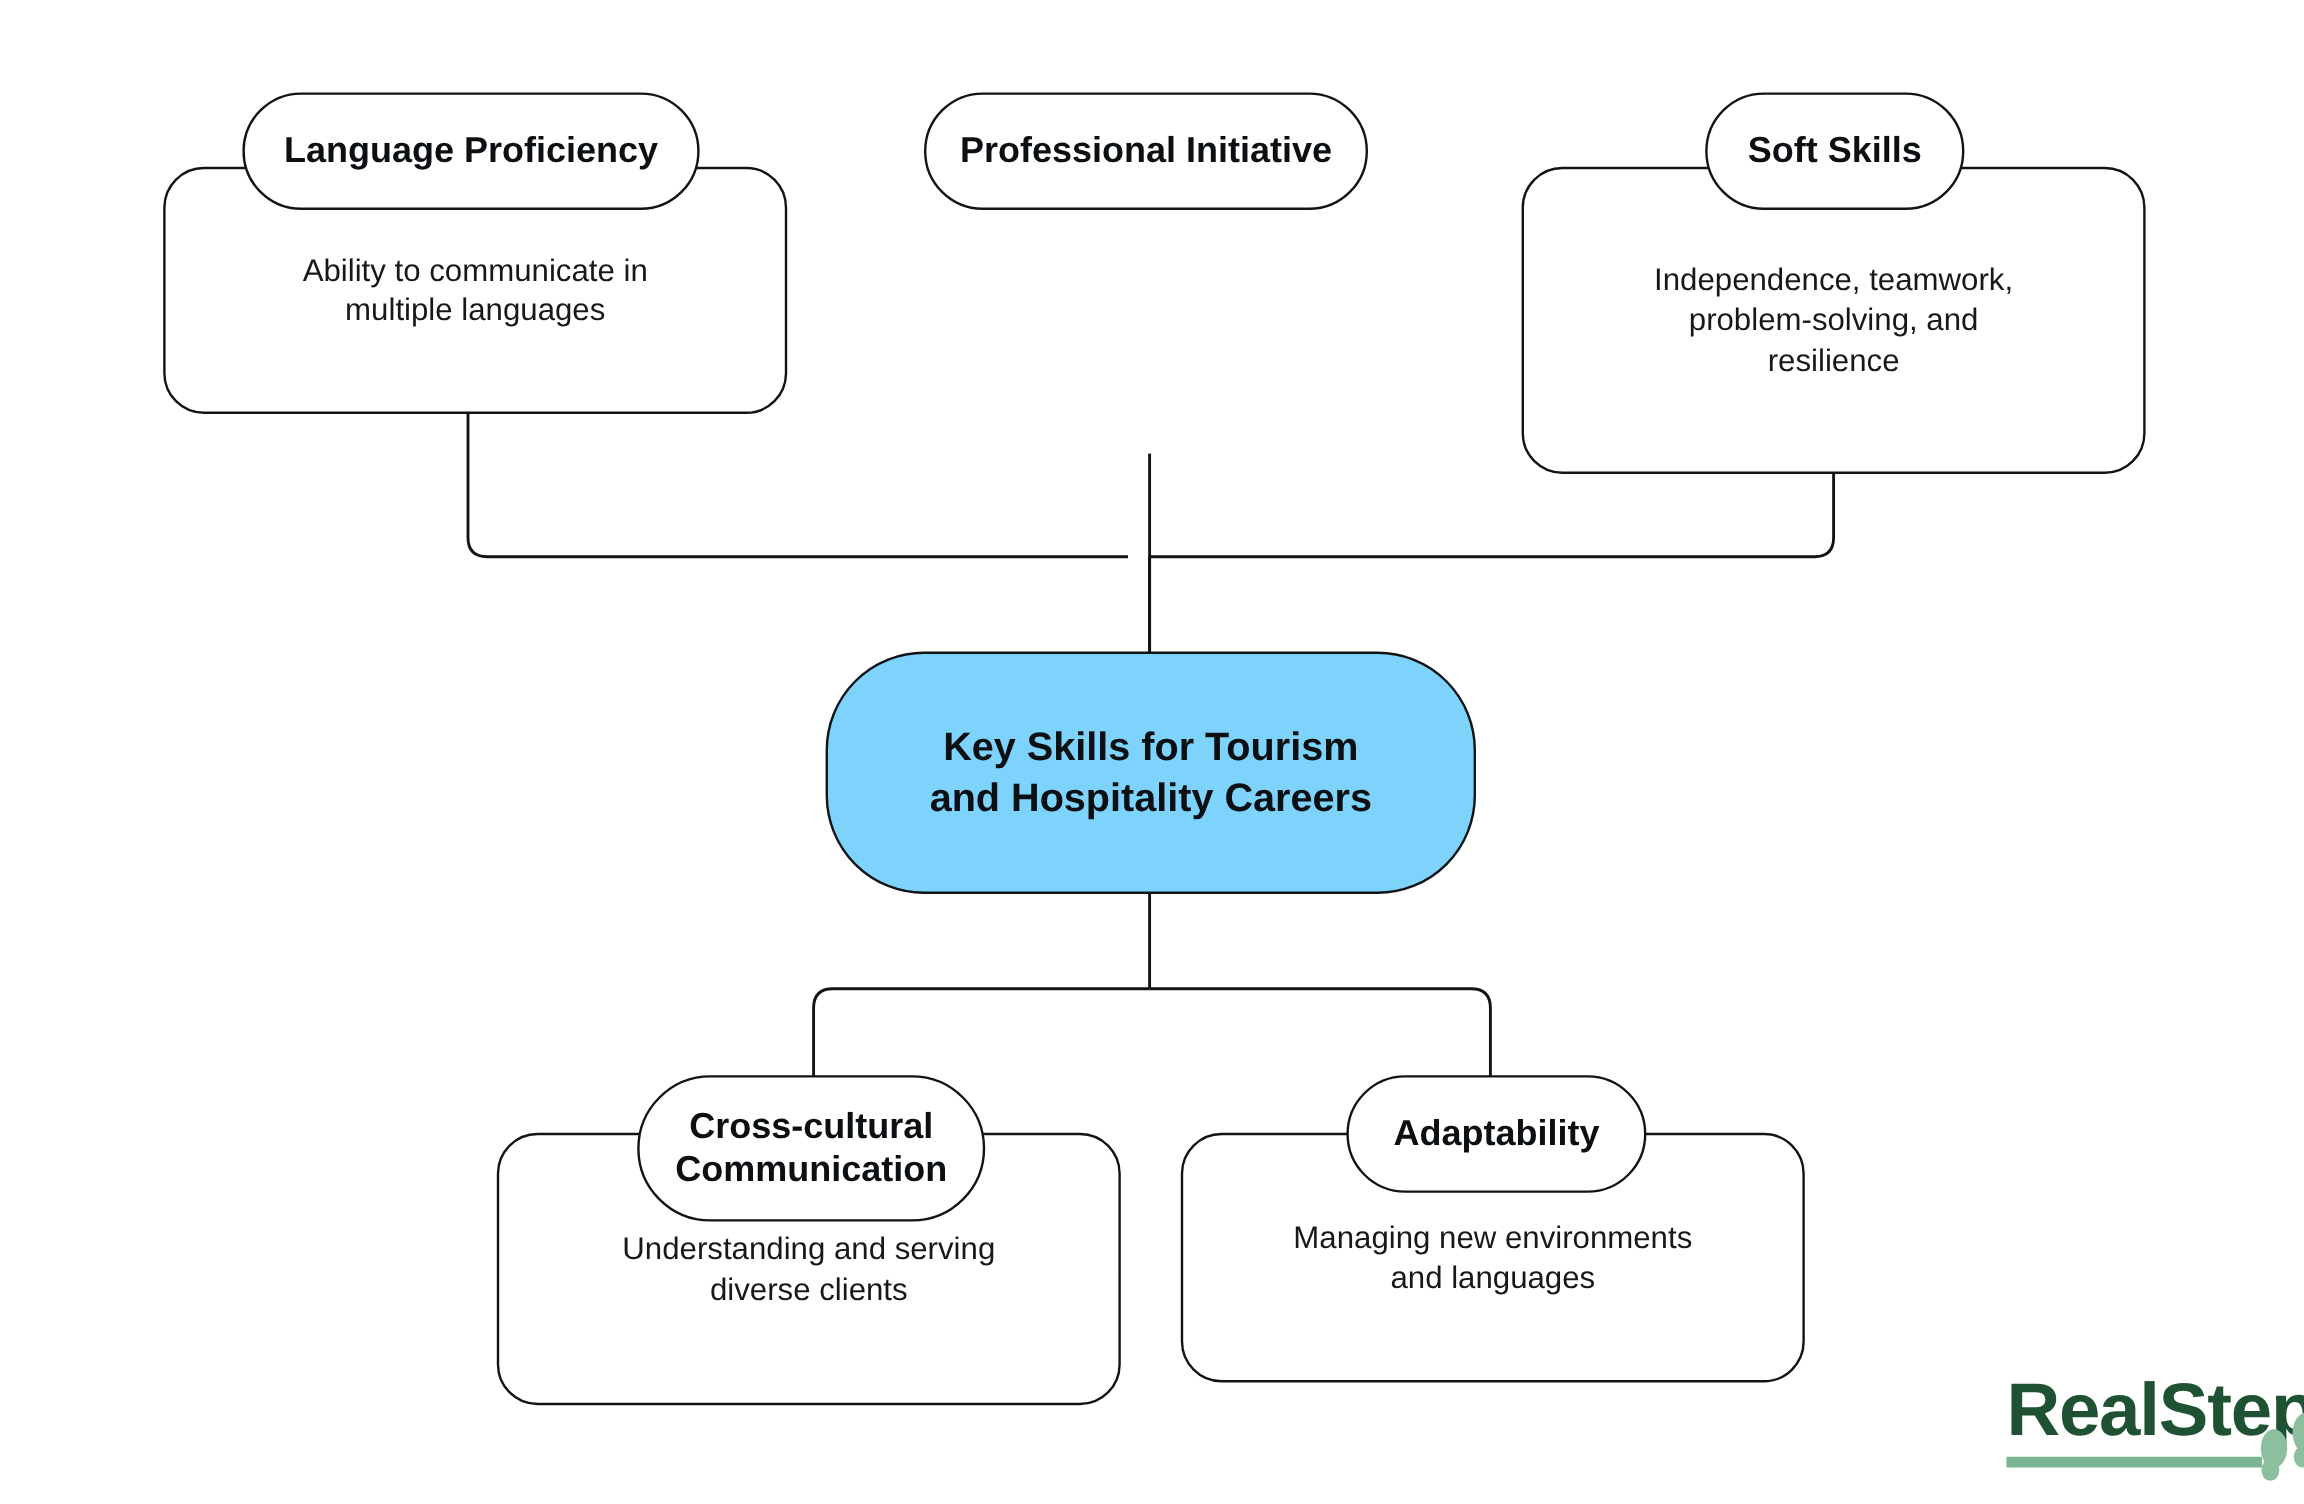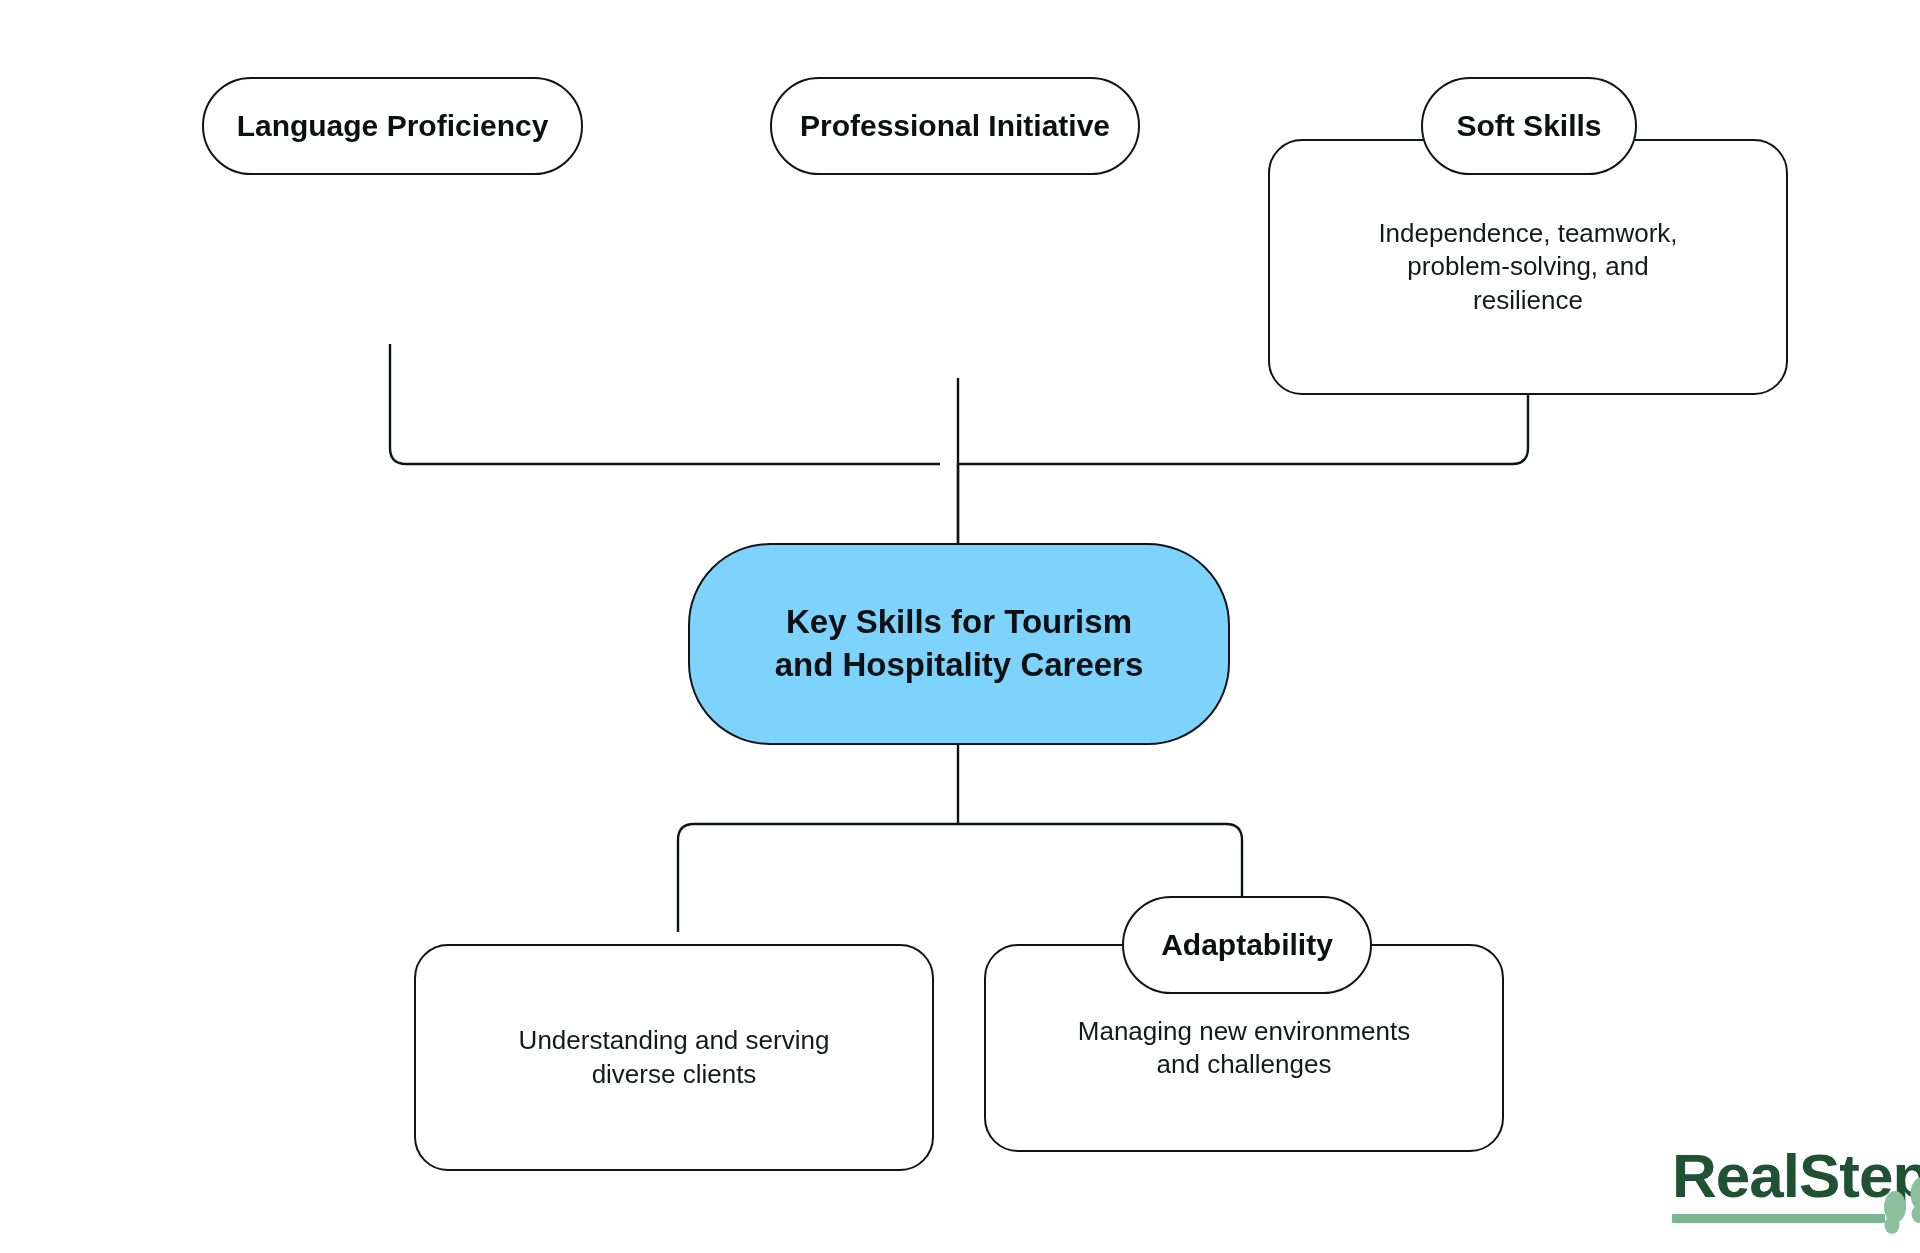--- a/index.html
+++ b/index.html
@@ -139,20 +139,24 @@
 
     <path d="M 958,464 L 958,543"></path>
 
     <path d="M 958,744 L 958,824"></path>
 
     <path d="M 958,824 L 694,824 Q 678,824 678,840 L 678,932"></path>
     <path d="M 958,824 L 1226,824 Q 1242,824 1242,840 L 1242,932"></path>
   </svg>
 
   <div class="node" style="left:136px; top:77px; width:520px; height:268px;">
+    <div class="node-body" style="left:0px; top:62px; width:520px; height:206px;">
+      <div class="node-desc">Ability to communicate in
+multiple languages</div>
+    </div>
     <div class="node-pill" style="left:66px; top:0px; width:381px; height:98px;">
       <div class="node-title">Language Proficiency</div>
     </div>
   </div>
 
   <div class="node" style="left:690px; top:77px; width:530px; height:302px;">
     <div class="node-pill" style="left:80px; top:0px; width:370px; height:98px;">
       <div class="node-title">Professional Initiative</div>
     </div>
   </div>
@@ -171,26 +175,30 @@
   <div class="hub" style="left:688px; top:543px; width:542px; height:202px;">
     <div class="hub-title">Key Skills for Tourism
 and Hospitality Careers</div>
   </div>
 
   <div class="node" style="left:414px; top:896px; width:520px; height:275px;">
     <div class="node-body" style="left:0px; top:48px; width:520px; height:227px;">
       <div class="node-desc">Understanding and serving
 diverse clients</div>
     </div>
+    <div class="node-pill" style="left:117px; top:0px; width:290px; height:122px;">
+      <div class="node-title">Cross-cultural
+Communication</div>
+    </div>
   </div>
 
   <div class="node" style="left:984px; top:896px; width:520px; height:256px;">
     <div class="node-body" style="left:0px; top:48px; width:520px; height:208px;">
       <div class="node-desc">Managing new environments
-and challenges</div>
+and languages</div>
     </div>
     <div class="node-pill" style="left:138px; top:0px; width:250px; height:98px;">
       <div class="node-title">Adaptability</div>
     </div>
   </div>
 
   <div id="logo" style="left:1628px; top:1145px; width:270px; height:100px;">
     <div style="position:relative;margin-left:44px;">
       <div class="logo-word" style="color:#1f5233;">RealStep</div>
       <div class="logo-rule" style="background:#7cb592; width:213px;"></div>

